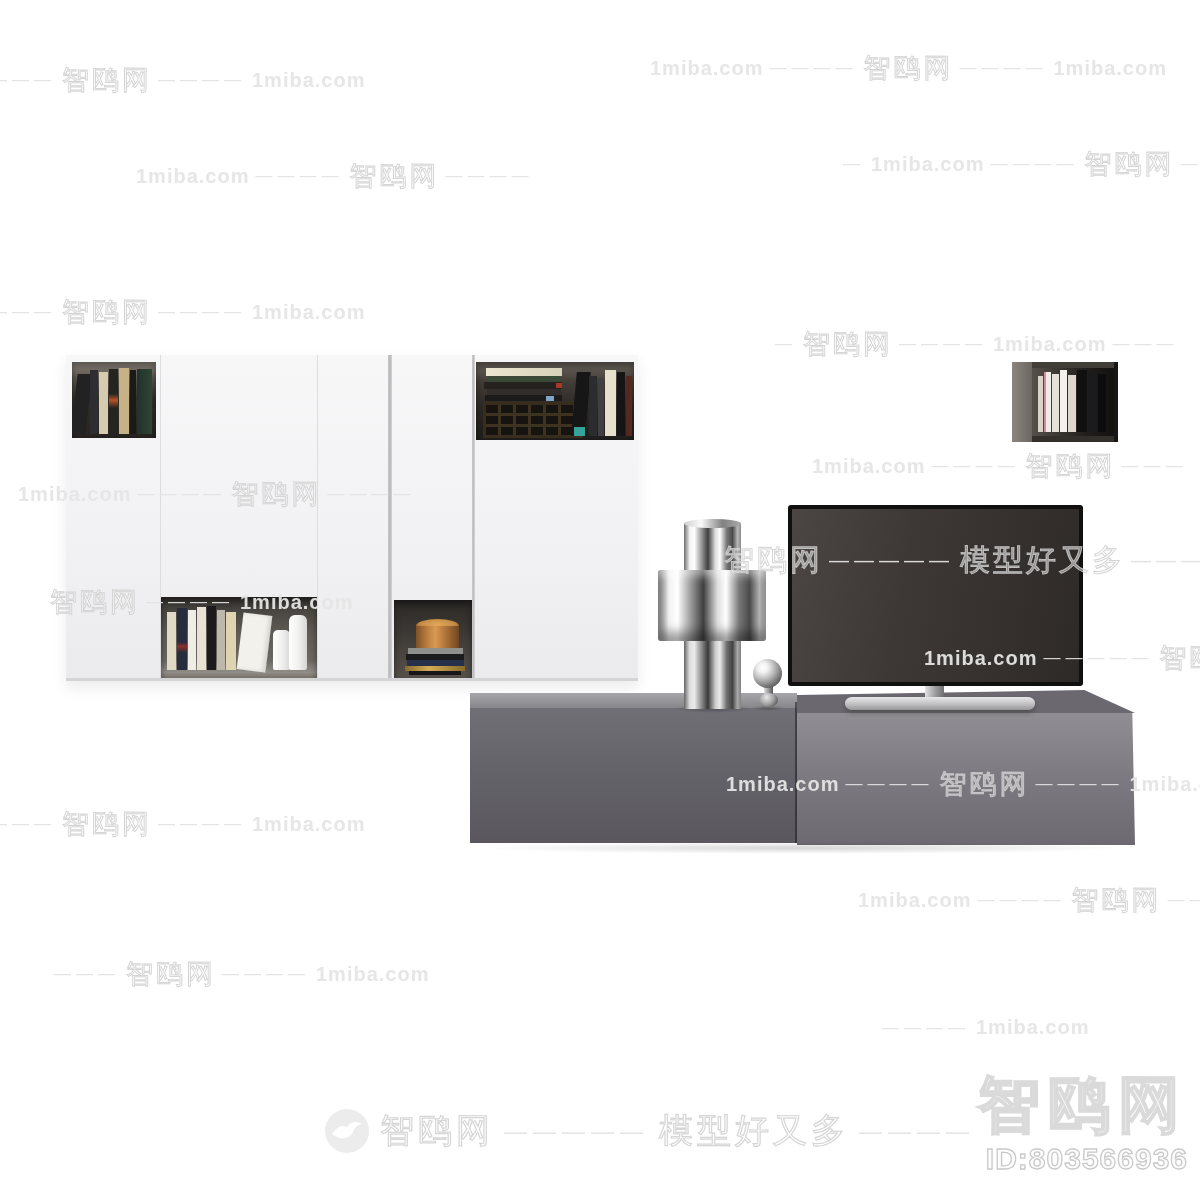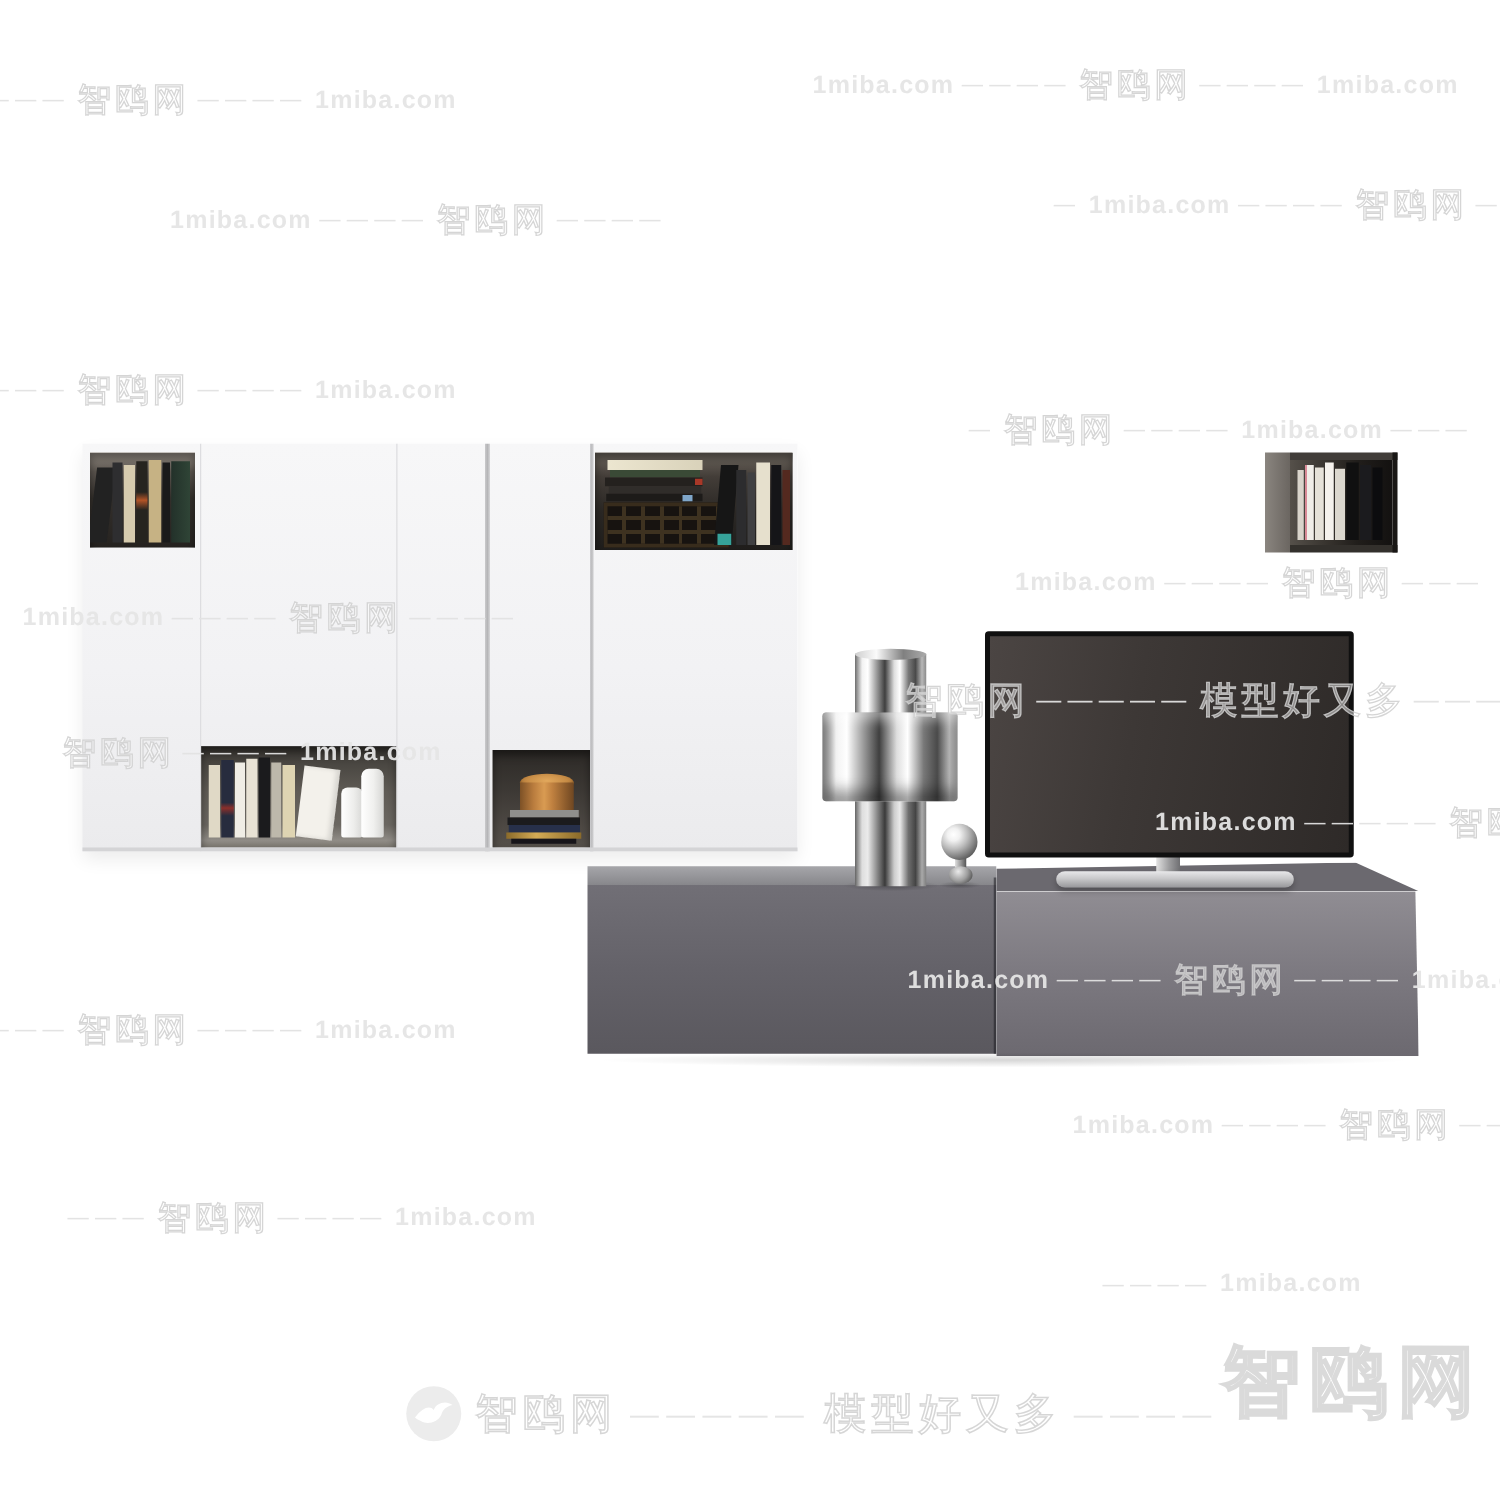--- a/index.html
+++ b/index.html
@@ -307,14 +307,15 @@
         <path d="M8 26 C14 18 20 16 23 20 C25 14 33 12 38 16 C33 17 30 20 29 24 C26 30 18 32 13 29 C11 28 9 27 8 26 Z" fill="#ffffff"></path>
       </svg>
     </span>
     <span class="cjk">智鸥网</span>
     <span class="dsh">—————</span>
     <span class="cjk">模型好又多</span>
     <span class="dsh">————</span>
   </div>
 
   <div class="corner-logo">智鸥网</div>
+  <div class="corner-id">ID:803566936</div>
 
 </div>
 
 </body></html>

